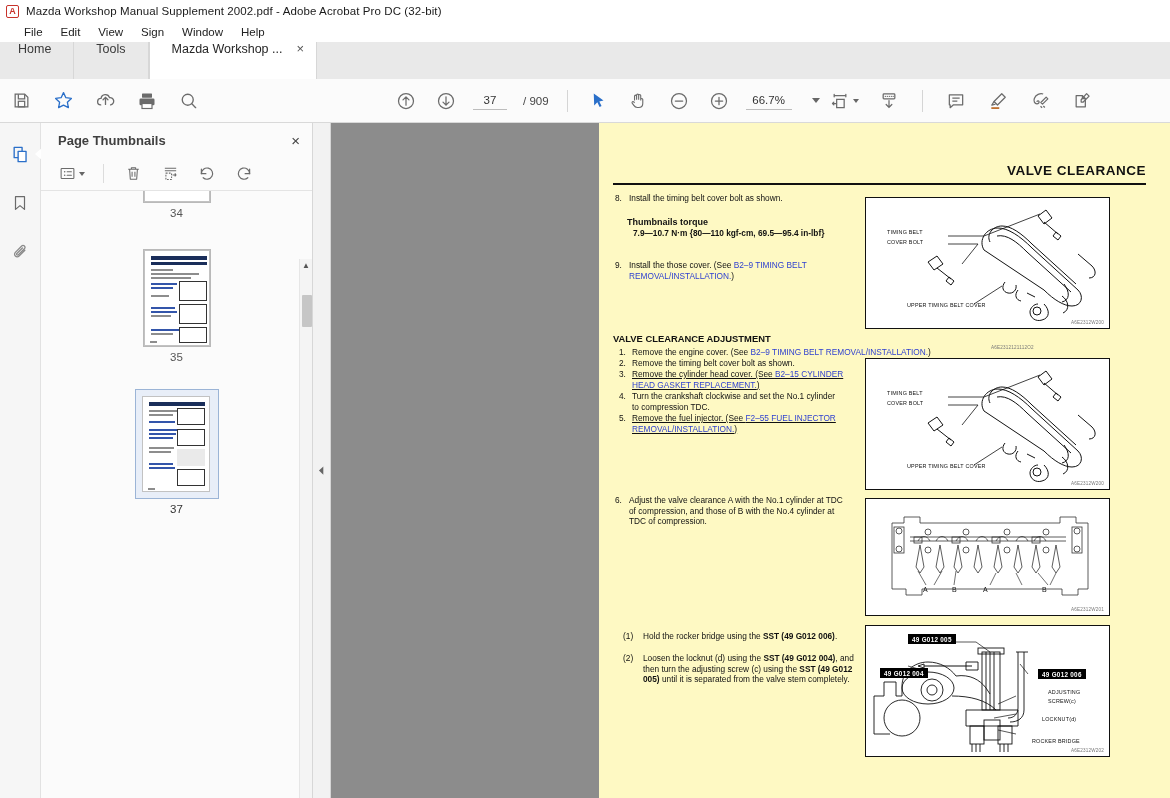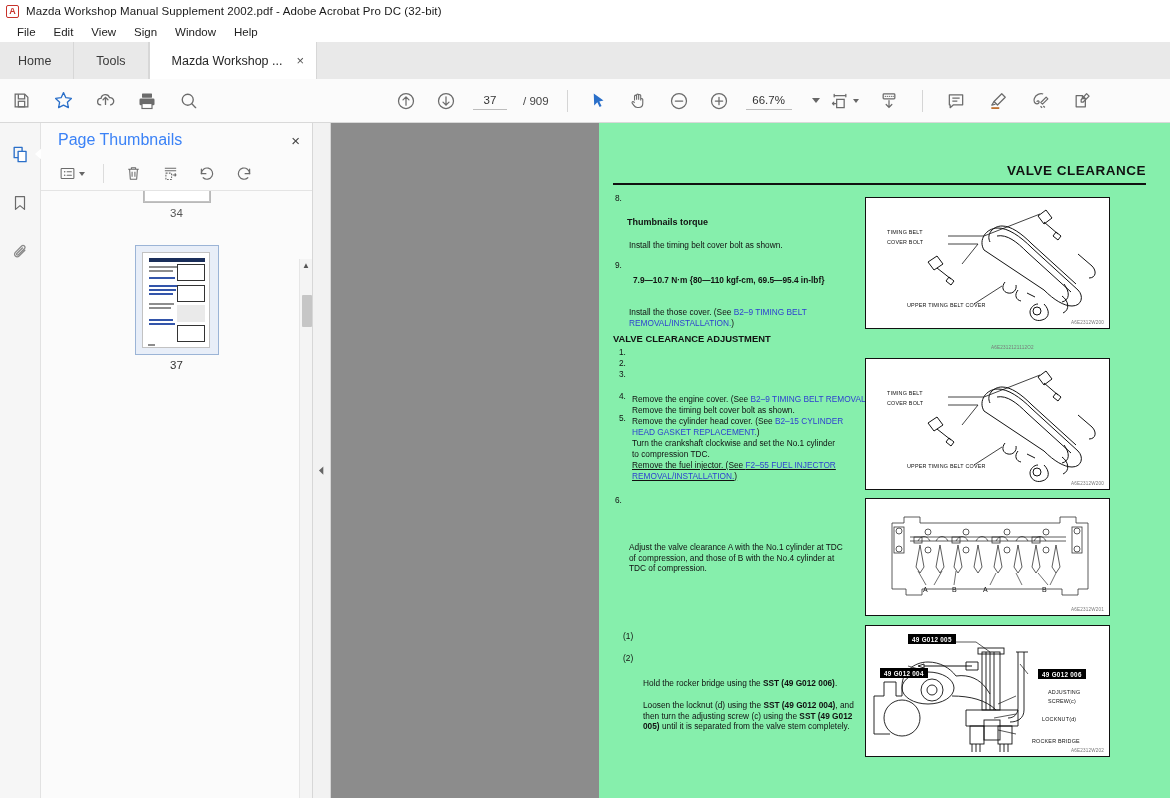--- a/index.html
+++ b/index.html
@@ -20,35 +20,35 @@
   }
   .acro-logo {
     width: 13px; height: 13px; border: 1px solid #c8332b; border-radius: 2px;
     color: #c8332b; font-size: 9px; line-height: 11px; text-align: center;
     font-weight: bold; margin-right: 7px; background: #fff;
   }
   .title-text { font-size: 11.5px; color: #1a1a1a; letter-spacing: 0.1px; }
 
   
   .menubar {
-    height: 20px; display: flex; align-items: center; padding-left: 13px;
+    height: 20px; display: flex; align-items: center; padding-left: 20px;
     background: #ffffff; flex: 0 0 20px;
   }
   .menu-item {
     font-size: 11.5px; color: #222; padding: 0 9px; cursor: default; line-height: 20px;
   }
   .menu-item:first-child { padding-left: 4px; }
 
   
   .tabbar {
     height: 37px; background: #e9e9e9; display: flex; align-items: flex-end;
     flex: 0 0 37px; position: relative;
   }
   .tab {
-    height: 37px; display: flex; align-items: center; padding: 0 22px;
+    height: 37px; display: flex; padding: 0 22px;
     font-size: 12.5px; color: #3a3a3a; background: #e9e9e9; cursor: default;
     border-right: 1px solid #d7d7d7;
   }
   .tab.home { padding: 0 22px 0 18px; }
   .tab.active {
     background: #ffffff; border-right: 1px solid #d7d7d7; border-left: 1px solid #d7d7d7;
     color: #262626; padding: 0 12px 0 22px; position: relative;
   }
   .tab .tab-close {
     margin-left: 14px; font-size: 13px; color: #555; line-height: 1; cursor: pointer;
@@ -102,21 +102,21 @@
 
   
   .thumbpanel {
     width: 272px; background: #fbfbfb; border-right: 1px solid #d7d7d7;
     display: flex; flex-direction: column; flex: 0 0 272px; min-height:0; position:relative;
   }
   .tp-header {
     height: 34px; display: flex; align-items: center; justify-content: space-between;
     padding: 0 12px 0 17px; flex: 0 0 34px;
   }
-  .tp-title { font-size: 16px; color: #3b82f6; }
+  .tp-title { font-size: 13px; color: #404040; font-weight: bold; }
   .tp-close { font-size: 15px; color: #444; cursor: pointer; line-height: 1; }
   .tp-toolbar {
     height: 34px; display: flex; align-items: center; padding-left: 16px; gap: 11px;
     border-bottom: 1px solid #e4e4e4; flex: 0 0 34px;
   }
   .tp-sep { width: 1px; height: 19px; background: #dcdcdc; margin: 0 5px; }
   .tp-scroll { flex: 1 1 auto; overflow: hidden; position: relative; background: #fbfbfb; }
   .thumblist { padding-top: 0px; display:flex; flex-direction:column; align-items:center; }
   .thumb-wrap { display:flex; flex-direction:column; align-items:center; margin-bottom: 4px; }
   .thumb {
@@ -153,30 +153,30 @@
     width: 18px; background: #f2f2f2; border-right: 1px solid #d5d5d5;
     display:flex; align-items:center; justify-content:center; flex: 0 0 18px; position:relative;
   }
   .collapse-btn {
     width: 14px; height: 18px; display:flex; align-items:center; justify-content:center; cursor:pointer;
   }
 
   
   .docarea { flex: 1 1 auto; background: #8c8c8c; position: relative; overflow: hidden; display:flex; justify-content:flex-end; }
   .pagesheet {
-    width: 571px; background:#86efac; height: 100%; position:relative; overflow:hidden;
+    width: 571px; background:#fef9c3; height: 100%; position:relative; overflow:hidden;
   }
   .pagecontent { position:absolute; left:0; top:0; width: 571px; height: 660px; }
 
   
   .doc-title {
     position:absolute; font-size: 13.5px; font-weight: bold; color:#111; letter-spacing: 0.5px;
   }
   .rule { position:absolute; background:#111; }
-  .txt { position:absolute; font-size: 8.3px; color:#111; line-height: 10.6px; margin-top: 47px; }
+  .txt { position:absolute; font-size: 8.3px; color:#111; line-height: 10.6px; }
   .txt b { font-weight: bold; }
   .lnk { color: #2d3fd0; }
   .hd { position:absolute; font-size: 9px; font-weight:bold; color:#111; }
   .figbox { position:absolute; border: 1px solid #111; background:#fff; }
   .figcode { position:absolute; font-size: 4.6px; color:#777; letter-spacing:0.2px; }
   .figlabel { position:absolute; font-size: 5.4px; color:#111; line-height:6.8px; letter-spacing:0.2px; }
   .sstbadge {
     position:absolute; background:#000; color:#fff; font-size:6.3px; font-weight:bold;
     padding: 1.5px 4px; letter-spacing:0.3px; white-space:nowrap;
   }
@@ -422,20 +422,44 @@
                 
                 
                 
                 
                 
               </div>
             </div>
             <div class="thumb-num">34</div>
           </div>
 
+          <div class="thumb-wrap" style="margin-top:26px;">
+            <div class="thumb">
+              <div class="page">
+                <div class="mp tl" style="left:6px; top:5px; width:56px; height:4px;"></div>
+                <div class="mp tl" style="left:6px; top:11px; width:56px; height:3px;"></div>
+                <div class="mp" style="left:6px; top:18px; width:22px; height:1.6px;"></div>
+                <div class="mp" style="left:6px; top:22px; width:48px; height:1.6px;"></div>
+                <div class="mp" style="left:6px; top:26px; width:40px; height:1.6px;"></div>
+                <div class="mp img" style="left:34px; top:30px; width:28px; height:20px;"></div>
+                <div class="mp blue" style="left:6px; top:32px; width:26px; height:1.6px;"></div>
+                <div class="mp blue" style="left:6px; top:36px; width:22px; height:1.6px;"></div>
+                <div class="mp" style="left:6px; top:44px; width:18px; height:1.6px;"></div>
+                <div class="mp img" style="left:34px; top:53px; width:28px; height:20px;"></div>
+                <div class="mp blue" style="left:6px; top:56px; width:24px; height:1.6px;"></div>
+                <div class="mp blue" style="left:6px; top:60px; width:26px; height:1.6px;"></div>
+                <div class="mp" style="left:6px; top:64px; width:20px; height:1.6px;"></div>
+                <div class="mp img" style="left:34px; top:76px; width:28px; height:16px;"></div>
+                <div class="mp blue" style="left:6px; top:78px; width:28px; height:1.6px;"></div>
+                <div class="mp" style="left:6px; top:82px; width:22px; height:1.6px;"></div>
+                <div class="mp" style="left:5px; top:90px; width:7px; height:2px;"></div>
+              </div>
+            </div>
+            <div class="thumb-num">35</div>
+          </div>
 
 
           <div class="thumb-wrap" style="margin-top:22px;">
             <div class="thumb sel-box">
               <div class="page">
                 <div class="mp tl" style="left:6px; top:5px; width:56px; height:4px;"></div>
                 <div class="mp" style="left:6px; top:13px; width:28px; height:1.6px;"></div>
                 <div class="mp" style="left:6px; top:17px; width:24px; height:1.6px;"></div>
                 <div class="mp img" style="left:34px; top:11px; width:28px; height:17px;"></div>
                 <div class="mp blue" style="left:6px; top:24px; width:26px; height:1.6px;"></div>
@@ -495,21 +519,21 @@
 
           <div class="ol" style="left:20px; top:224px;">1.</div>
           <div class="txt" style="left:33px; top:224px; width:360px;">
             <span>Remove the engine cover. (See </span><span class="lnk">B2–9 TIMING BELT REMOVAL/INSTALLATION.</span><span>)</span>
           </div>
 
           <div class="ol" style="left:20px; top:235px;">2.</div>
           <div class="txt" style="left:33px; top:235px; width:300px;">Remove the timing belt cover bolt as shown.</div>
 
           <div class="ol" style="left:20px; top:246px;">3.</div>
-          <div class="txt" style="left:33px; top:246px; width:215px;">
+          <div class="txt" style="left:33px; top:246px; width:215px;text-decoration:underline;">
             <span>Remove the cylinder head cover. (See </span><span class="lnk">B2–15 CYLINDER HEAD GASKET REPLACEMENT.</span><span>)</span>
           </div>
 
           <div class="ol" style="left:20px; top:268px;">4.</div>
           <div class="txt" style="left:33px; top:268px; width:208px;">Turn the crankshaft clockwise and set the No.1 cylinder to compression TDC.</div>
 
           <div class="ol" style="left:20px; top:290px;">5.</div>
           <div class="txt" style="left:33px; top:290px; width:210px;text-decoration:underline;">
             <span>Remove the fuel injector. (See </span><span class="lnk">F2–55 FUEL INJECTOR REMOVAL/INSTALLATION.</span><span>)</span>
           </div>

